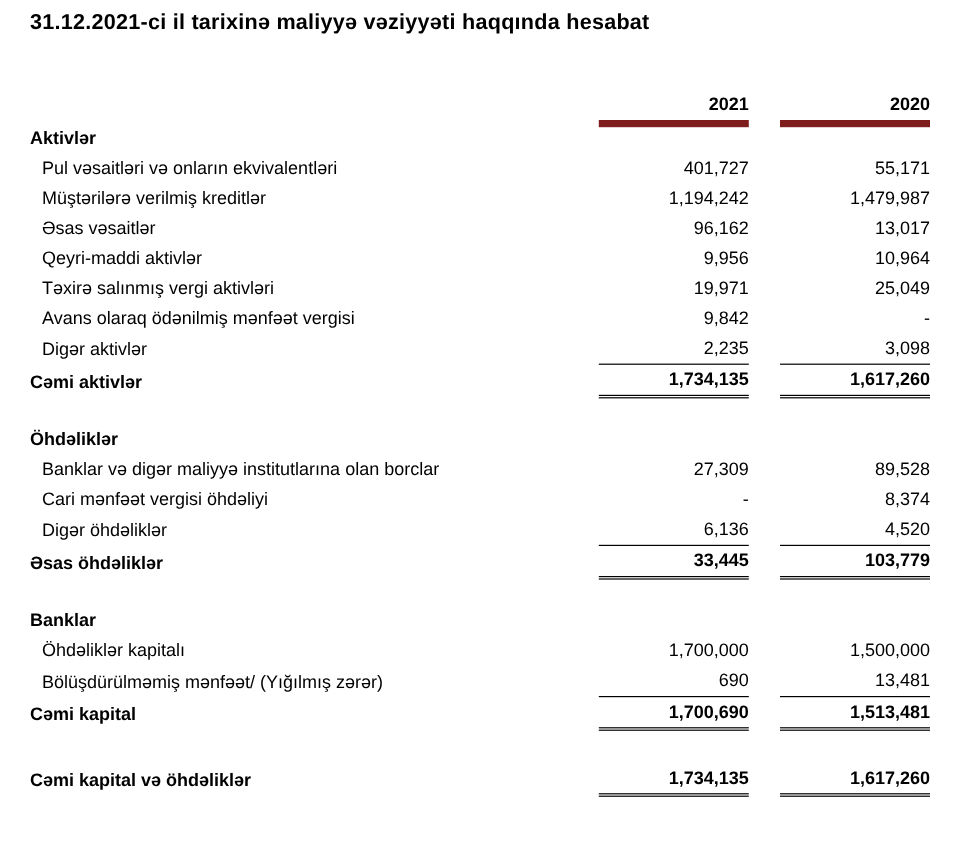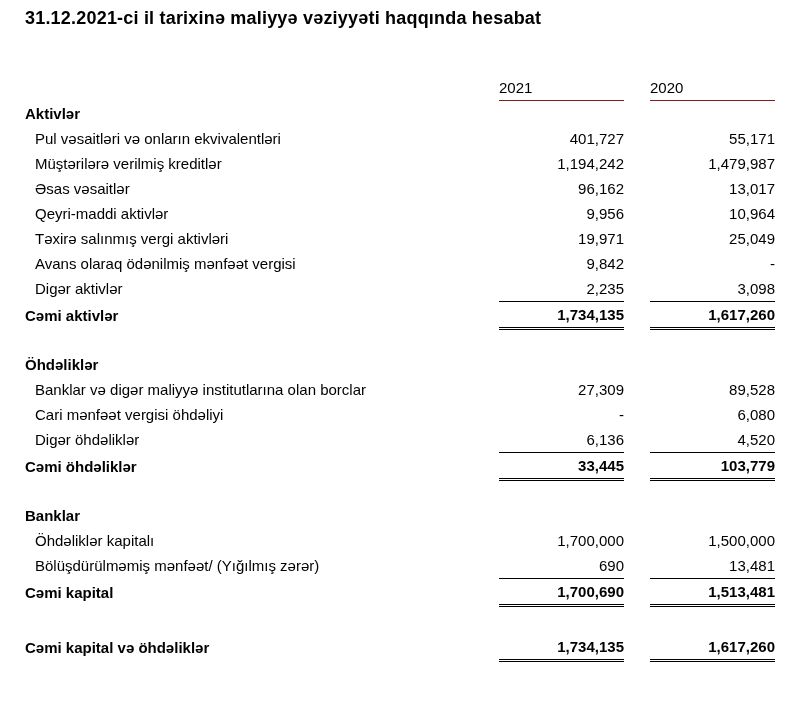--- a/index.html
+++ b/index.html
@@ -35,23 +35,23 @@
     vertical-align: bottom;
     white-space: nowrap;
   }
   col.c-label { width: auto; }
   col.c-num   { width: 125px; }
   col.c-sp    { width: 26px; }
   .lbl  { text-align: left; }
   .ind  { padding-left: 10px !important; margin-top: 28px; }
   .num  { text-align: right; }
   .colhead {
-    font-weight: normal;
-    text-align: left;
-    border-bottom: 1px solid #7f1d1d;
+    font-weight: bold;
+    text-align: right;
+    border-bottom: 6px solid #7f1d1d;
   }
   tr.sect td { font-weight: bold; margin-top: 34px; }
   tr.total td { font-weight: bold; }
   td.topline { border-top: 1px solid #000; }
   td.dbl     { border-bottom: 3px double #000; }
   tr.gap td      { padding: 0; height: 22px; }
   tr.gap-lg td   { padding: 0; height: 27px; }
 </style>
 </head>
 <body>
@@ -147,31 +147,31 @@
       <tr>
         <td class="lbl ind">Banklar və digər maliyyə institutlarına olan borclar</td>
         <td class="num">27,309</td>
         <td></td>
         <td class="num">89,528</td>
       </tr>
       <tr>
         <td class="lbl ind">Cari mənfəət vergisi öhdəliyi</td>
         <td class="num">-</td>
         <td></td>
-        <td class="num">6,080</td>
+        <td class="num">8,374</td>
       </tr>
       <tr>
         <td class="lbl ind">Digər öhdəliklər</td>
         <td class="num">6,136</td>
         <td></td>
         <td class="num">4,520</td>
       </tr>
 
       <tr class="total">
-        <td class="lbl">Cəmi öhdəliklər</td>
+        <td class="lbl">Əsas öhdəliklər</td>
         <td class="num topline dbl">33,445</td>
         <td></td>
         <td class="num topline dbl">103,779</td>
       </tr>
 
       <tr class="gap">
           <td colspan="4"></td>
         </tr>
 
       <tr class="sect">

